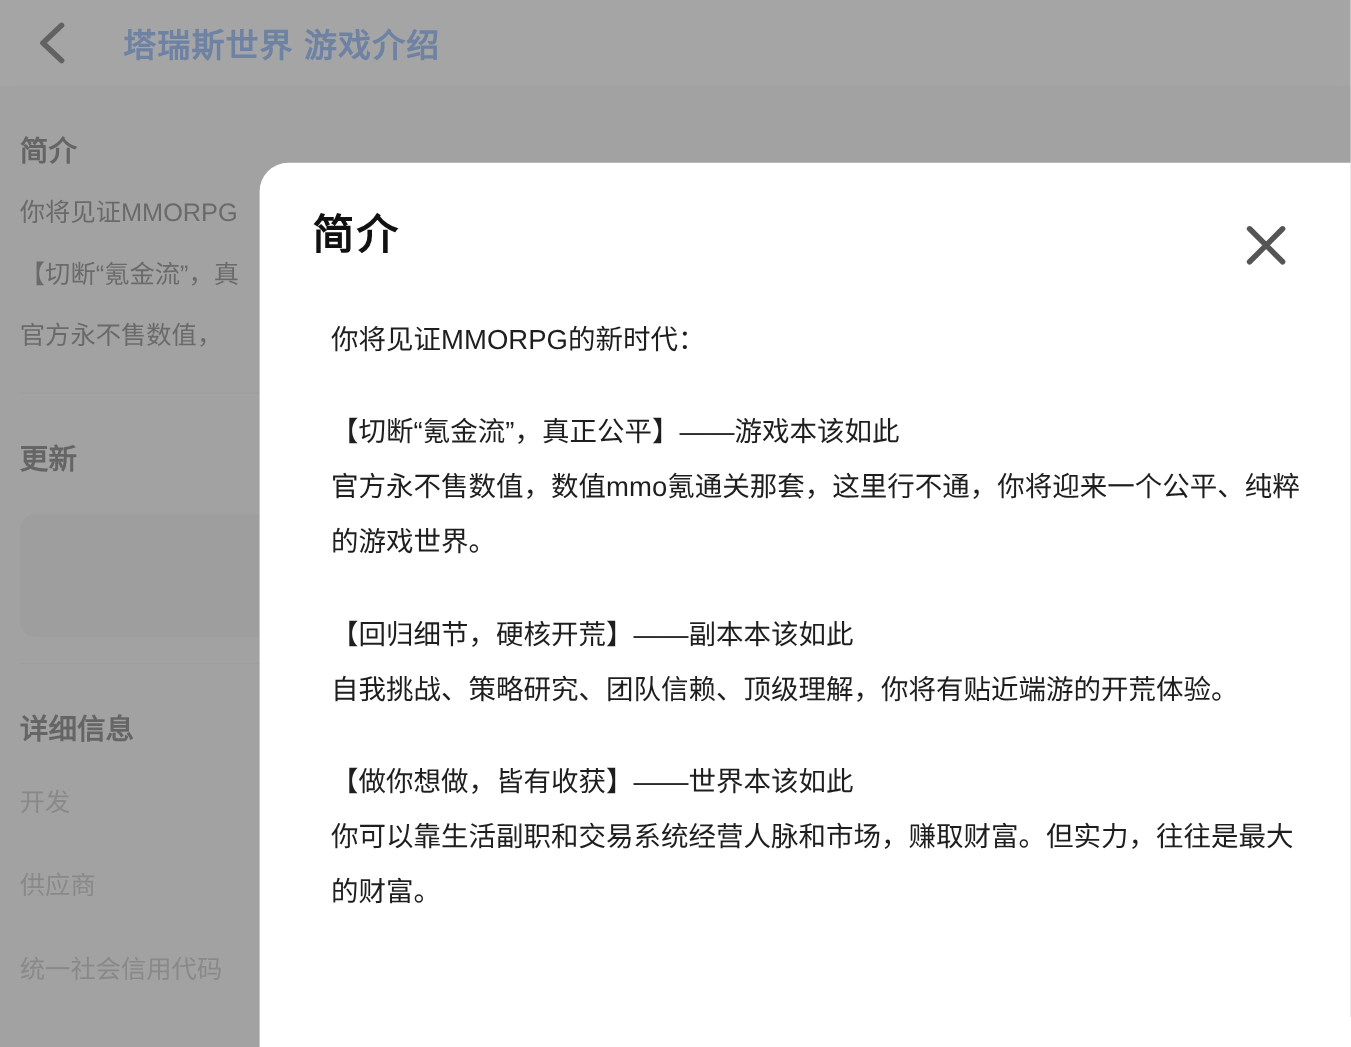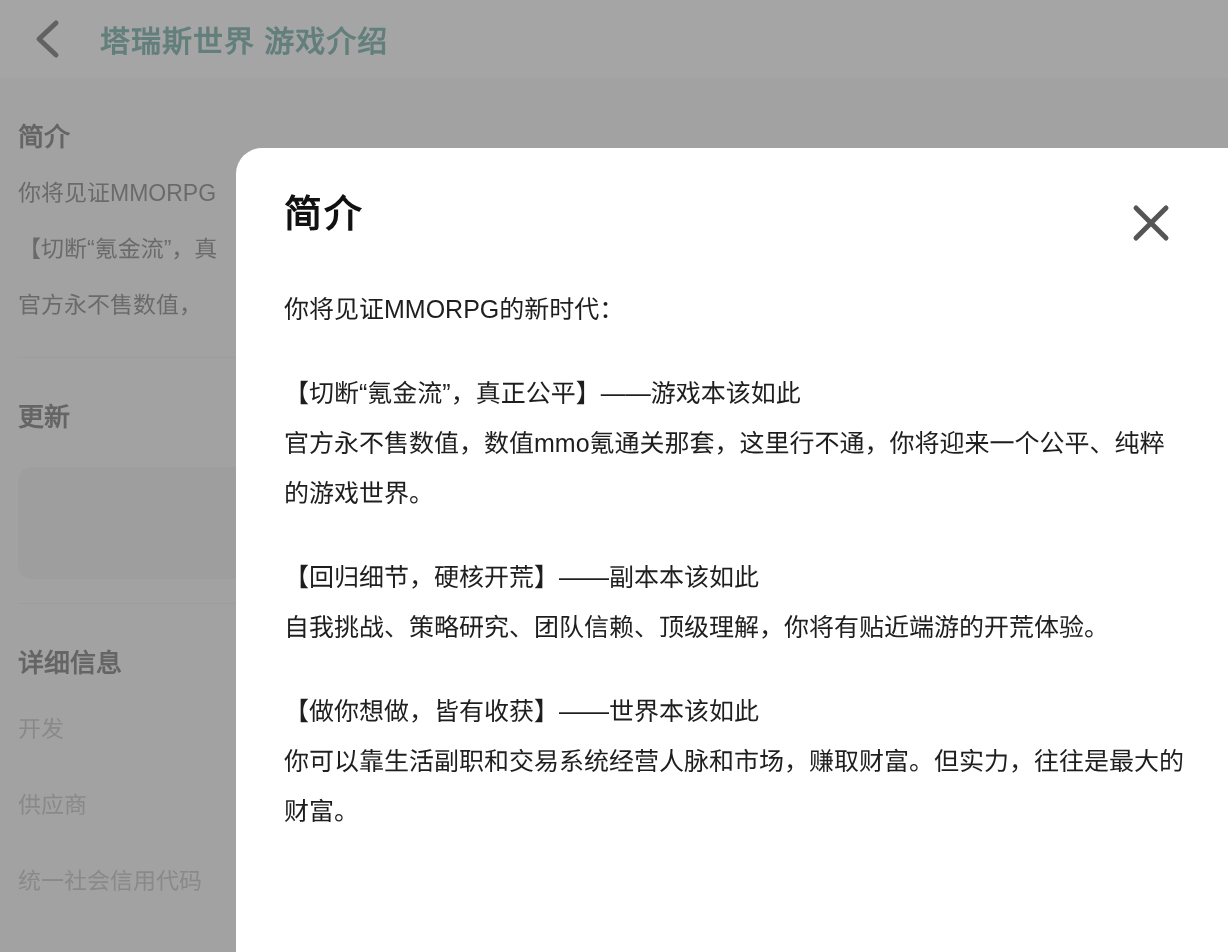--- a/index.html
+++ b/index.html
@@ -36,22 +36,22 @@
     display: flex;
     align-items: center;
     justify-content: center;
     color: #111;
     flex: 0 0 auto;
   }
   .back-icon svg { display: block; }
   .page-title {
     font-size: 30px;
     font-weight: bold;
-    color: #0f766e;
-    margin-left: 32px;
+    color: #3b82f6;
+    margin-left: 44px;
     letter-spacing: 1px;
     white-space: nowrap;
     text-align: right;
   }
 
   .body-area {
     background: #f4f4f4;
     position: absolute;
     top: 78px;
     left: 0;
@@ -141,21 +141,21 @@
   }
   .close-icon svg { display: block; }
 
   .modal-body {
     margin-top: 34px;
     font-size: 25px;
     color: #1e1e1e;
     line-height: 50px;
   }
   .para {
-    margin: 0 0 34px 0;
+    margin: 0 0 34px 17px;
     white-space: pre-wrap;
     word-break: break-word;
   }
   .para:last-child { margin-bottom: 0; }
 </style>
 </head>
 <body>
 
 <div class="page">
 

